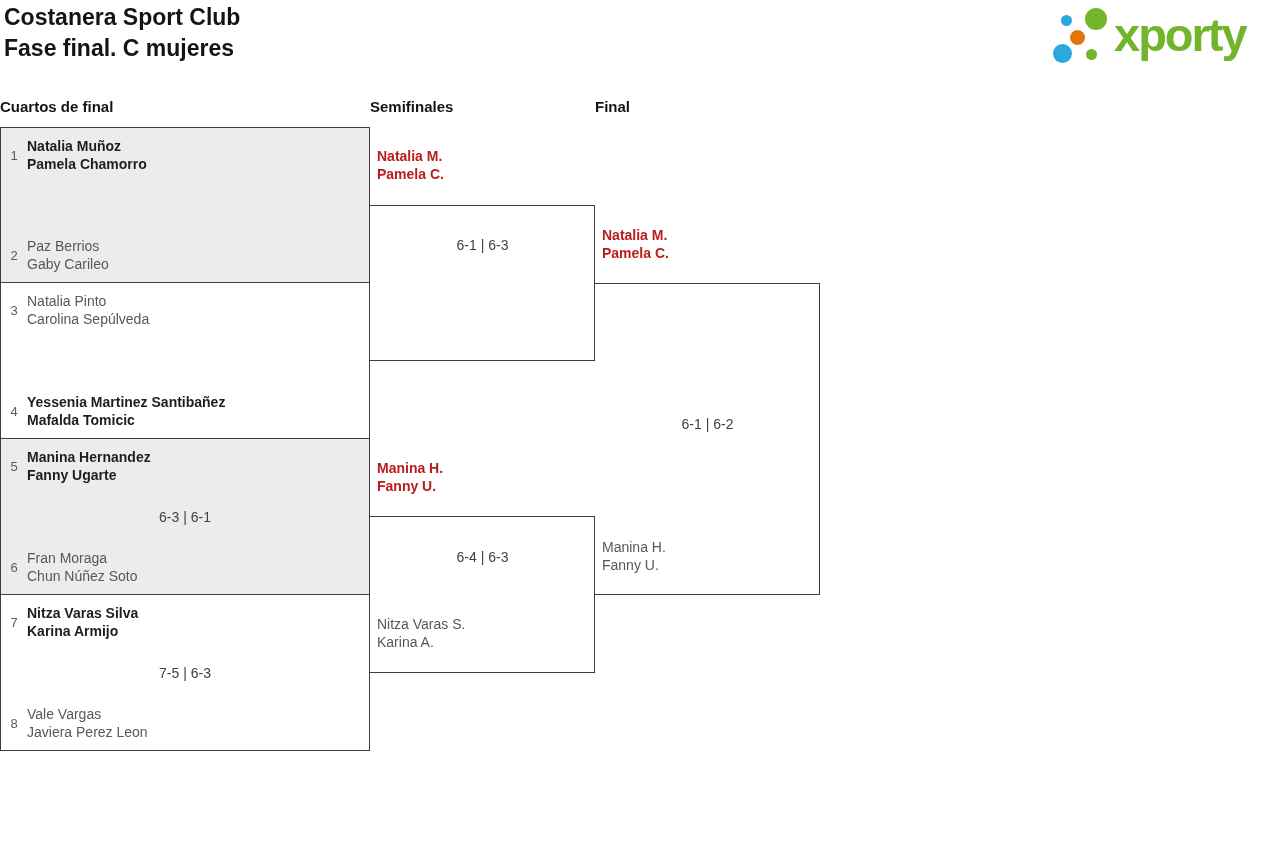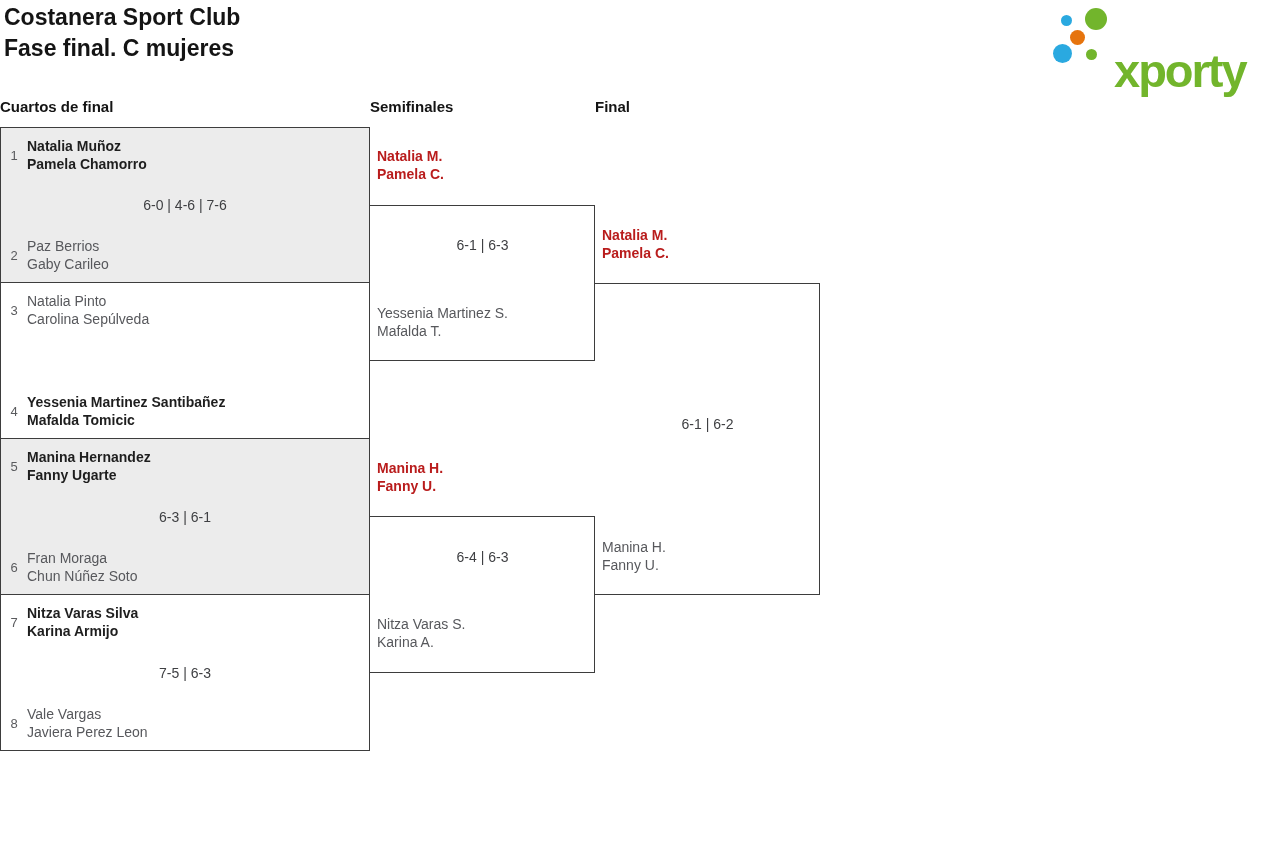--- a/index.html
+++ b/index.html
@@ -13,21 +13,21 @@
   
   .logo{position:absolute;left:1048px;top:4px;width:230px;height:66px;cursor:pointer;}
   .logo-dots{position:absolute;left:0;top:0;width:64px;height:64px;}
   .dot{position:absolute;border-radius:50%;}
   .dot-green-lg{left:37px;top:4px;width:22px;height:22px;background:#72b52c;}
   .dot-blue-sm{left:13px;top:11px;width:11px;height:11px;background:#2aa9e0;}
   .dot-orange{left:22px;top:26px;width:15px;height:15px;background:#e6740d;}
   .dot-blue-lg{left:5px;top:40px;width:19px;height:19px;background:#2aa9e0;}
   .dot-green-sm{left:38px;top:45px;width:11px;height:11px;background:#72b52c;}
   .logo-text{position:absolute;left:66px;top:0;width:160px;height:64px;line-height:62px;
-             font-size:47px;font-weight:800;letter-spacing:-2px;color:#72b52c;margin-top:36px;}
+             font-size:47px;font-weight:800;letter-spacing:-2px;color:#72b52c;}
 
   
   .col-header{position:absolute;top:98px;font-size:15px;font-weight:700;
               text-align:left;color:#141414;}
   .h-qf{left:0;width:370px;}
   .h-sf{left:370px;width:225px;}
   .h-f{left:595px;width:225px;}
 
   
   .match{position:absolute;left:0;width:370px;border:1px solid #3d3d3d;box-sizing:border-box;
@@ -91,21 +91,20 @@
   <div class="col-header h-f">Final</div>
 
   <div class="match qf1">
     <div class="team">
       <span class="seed">1</span>
       <div class="names win">
         <div>Natalia Muñoz</div>
         <div>Pamela Chamorro</div>
       </div>
     </div>
-    <div class="qscore">6-0 | 4-6 | 7-6</div>
     <div class="team">
       <span class="seed">2</span>
       <div class="names lose">
         <div>Paz Berrios</div>
         <div>Gaby Carileo</div>
       </div>
     </div>
   </div>
 
   <div class="match qf2">
@@ -163,24 +162,20 @@
 
   <div class="conn conn-sf1"></div>
   <div class="conn conn-sf2"></div>
   <div class="conn conn-fin"></div>
 
   <div class="fname win sf1-p1">
     <div>Natalia M.</div>
     <div>Pamela C.</div>
   </div>
   <div class="fscore sf1-score">6-1 | 6-3</div>
-  <div class="fname lose sf1-p2">
-    <div>Yessenia Martinez S.</div>
-    <div>Mafalda T.</div>
-  </div>
 
   <div class="fname win sf2-p1">
     <div>Manina H.</div>
     <div>Fanny U.</div>
   </div>
   <div class="fscore sf2-score">6-4 | 6-3</div>
   <div class="fname lose sf2-p2">
     <div>Nitza Varas S.</div>
     <div>Karina A.</div>
   </div>

